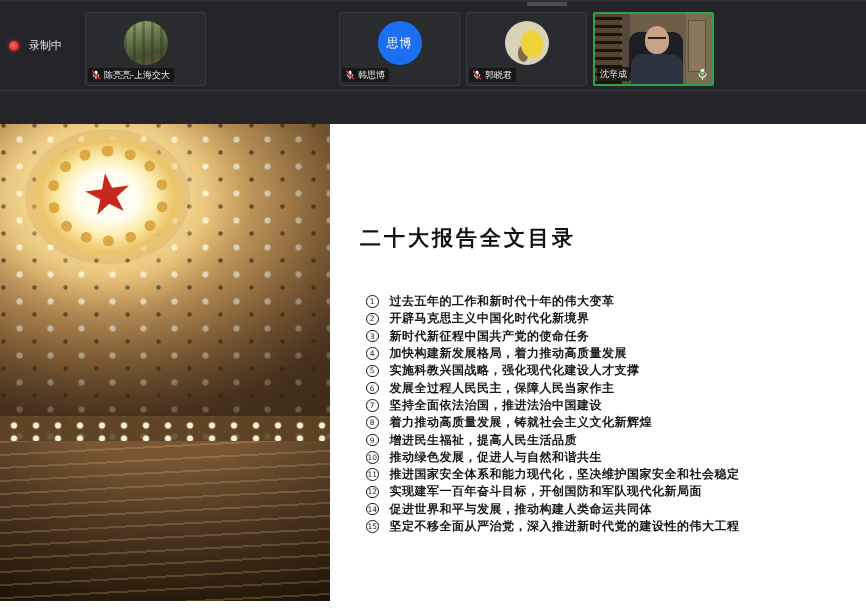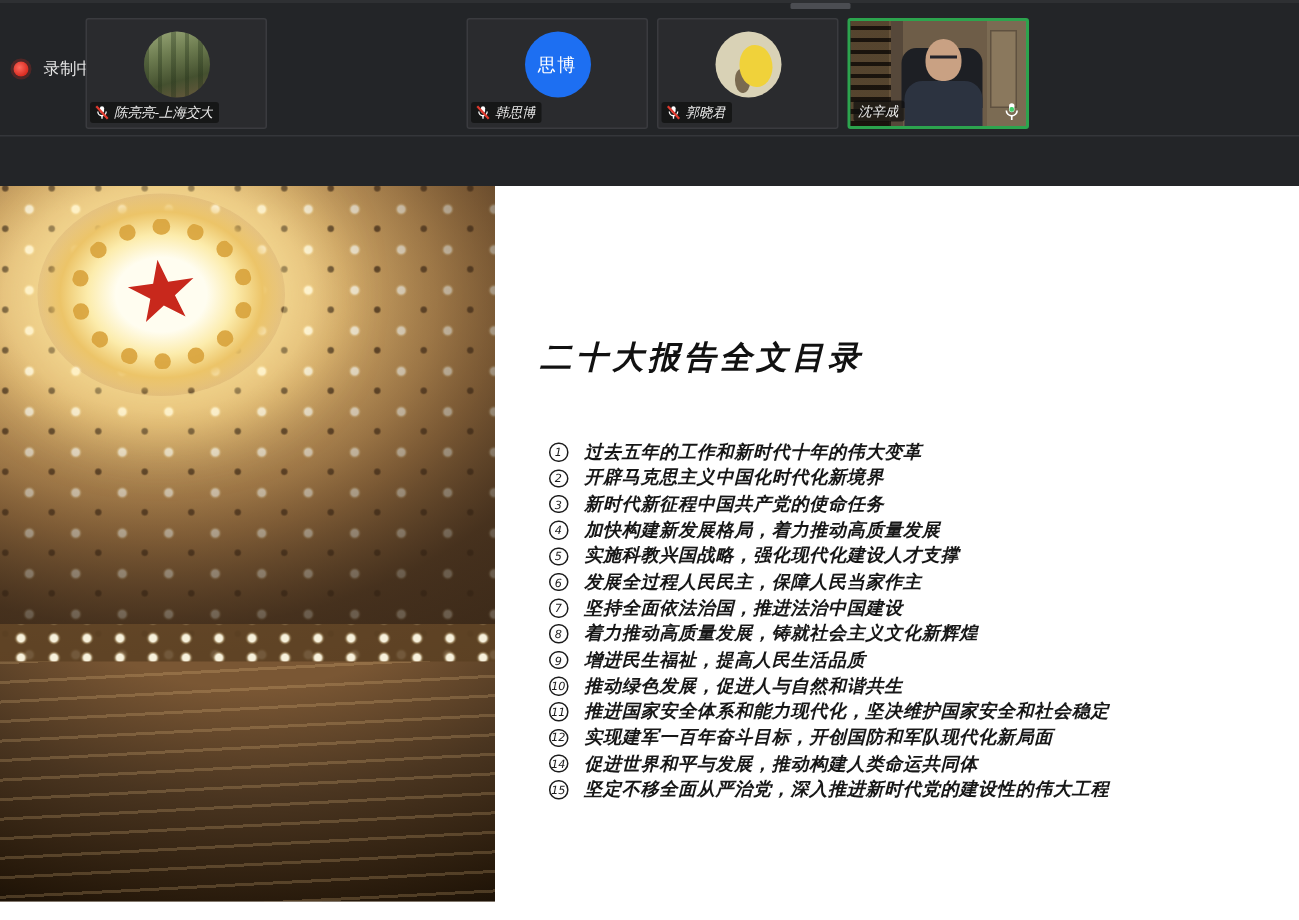--- a/index.html
+++ b/index.html
@@ -14,21 +14,21 @@
                    background:#34363a; }
   .edge-smudge { position:absolute; left:527px; top:0; width:40px; height:4px;
                  background:#55575c; opacity:.8; border-radius:1px; }
   .rec { position:absolute; left:9px; top:36px; display:flex; align-items:center; gap:10px; }
   .rec-dot { width:10px; height:10px; border-radius:50%;
              background:radial-gradient(circle at 40% 40%, #ff6a5e, #d92b20 70%);
              box-shadow:0 0 0 2px rgba(217,43,32,.25); }
   .rec-label { color:#e4e4e4; font-size:11px; }
 
   .tile { position:absolute; top:10px; width:121px; height:74px; background:#2a2b2e;
-          border:1px solid #3a3b3f; border-radius:2px; overflow:hidden; }
+          border:1px solid #3a3b3f; border-radius:2px; overflow:hidden;margin-left:28px; }
   .tile.active { border:2px solid #2ca44e;text-align:center; }
   .avatar { position:absolute; left:50%; top:8px; transform:translateX(-50%);
             width:44px; height:44px; border-radius:50%; overflow:hidden; }
   .av-forest { background:linear-gradient(165deg,#9aa878 0%,#6d7c50 35%,#44502f 70%,#6b5a3e 100%); }
   .av-forest::after { content:""; position:absolute; inset:0;
             background:repeating-linear-gradient(90deg, rgba(30,45,22,.55) 0 3px, transparent 3px 9px);
             opacity:.6; }
   .av-moon { background:radial-gradient(circle at 62% 38%, #b9cede 0 14%, #5b7da0 26%, #24405e 55%, #0e1b2e 85%); }
   .av-blue { background:#1d6ff2; display:flex; align-items:center; justify-content:center;
              color:#fff; font-size:12px; letter-spacing:1px; }
@@ -36,21 +36,21 @@
   .av-pika::after { content:""; position:absolute; left:16px; top:9px; width:22px; height:28px;
              background:#f0d23a; border-radius:46% 54% 48% 52%; box-shadow:-9px 10px 0 -6px #7a6a50; }
   .av-toast { background:#e9e5df; }
   .av-toast::after { content:""; position:absolute; left:12px; top:10px; width:21px; height:23px;
              background:#c07c3e; border:2px solid #8a5526; border-radius:40% 40% 30% 30%;
              box-shadow:inset -3px -4px 0 rgba(90,50,20,.35); }
 
   .name-bar { position:absolute; left:2px; bottom:3px; display:flex; align-items:center;
               gap:3px; background:rgba(15,15,15,.72); padding:1px 4px 1px 3px;
               border-radius:2px; height:14px; max-width:114px; }
-  .name-bar .nm { color:#ececec; font-size:9px; white-space:nowrap; overflow:hidden;font-style:italic; }
+  .name-bar .nm { color:#ececec; font-size:9px; white-space:nowrap; overflow:hidden; }
   .mic-ico { width:10px; height:10px; flex:none; display:block; }
   .badge { position:absolute; left:2px; bottom:3px; width:15px; height:14px;
            background:#e98a2b; border-radius:2px; display:flex; align-items:center;
            justify-content:center; }
   .badge svg { width:10px; height:10px; }
   .name-bar.shift { left:19px; }
 
   
   .v-room { position:absolute; inset:0;
             background:linear-gradient(90deg,#332a21 0 22%,#56483a 22% 30%,#6e5d48 30% 78%,#7b6b53 78% 100%); }
@@ -62,21 +62,21 @@
              background:#1d1f24; border-radius:10px 10px 0 0; }
   .v-body { position:absolute; left:36px; top:40px; width:52px; height:32px;
             background:#2c3340; border-radius:12px 12px 0 0; }
   .v-head { position:absolute; left:50px; top:12px; width:24px; height:28px;
             background:#c9a183; border-radius:50% 50% 45% 45%; }
   .v-glasses { position:absolute; left:53px; top:23px; width:18px; height:4px;
                border-top:2px solid #23232b; }
   .mic-on { position:absolute; right:4px; bottom:3px; width:11px; height:13px; }
 
   
-  .slide { position:absolute; left:0; top:124px; width:832px; height:477px; background:#ffffff;font-style:italic; }
+  .slide { position:absolute; left:0; top:124px; width:832px; height:477px; background:#ffffff; }
 
   .photo { position:absolute; left:0; top:0; width:330px; height:477px; overflow:hidden;
            background:radial-gradient(ellipse 420px 300px at 105px 70px,
              #f6e2ae 0%, #dcb36e 30%, #a97e4b 55%, #6b4e32 78%, #46331f 100%); }
   .lights { position:absolute; left:0; top:0; width:330px; height:330px;
             background-image:
               radial-gradient(circle, rgba(255,250,232,.95) 2.3px, rgba(255,238,190,.35) 3.3px, transparent 4.2px),
               radial-gradient(circle, rgba(56,38,22,.75) 1.7px, transparent 2.7px);
             background-size:31px 27px, 31px 27px;
             background-position:4px 2px, 19px 15px; }

